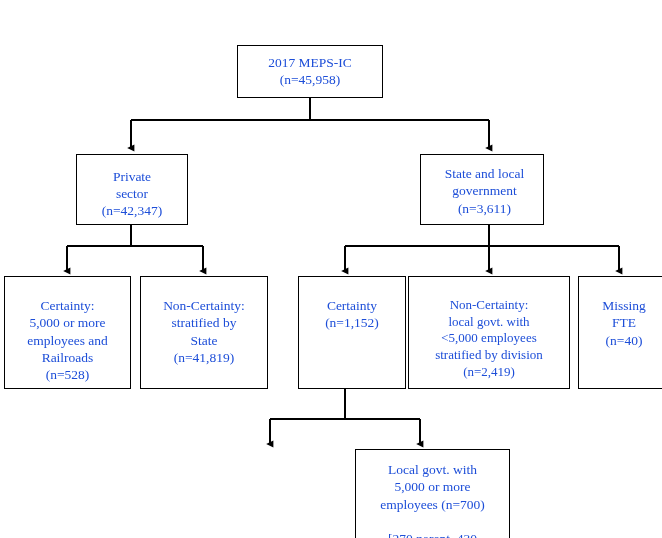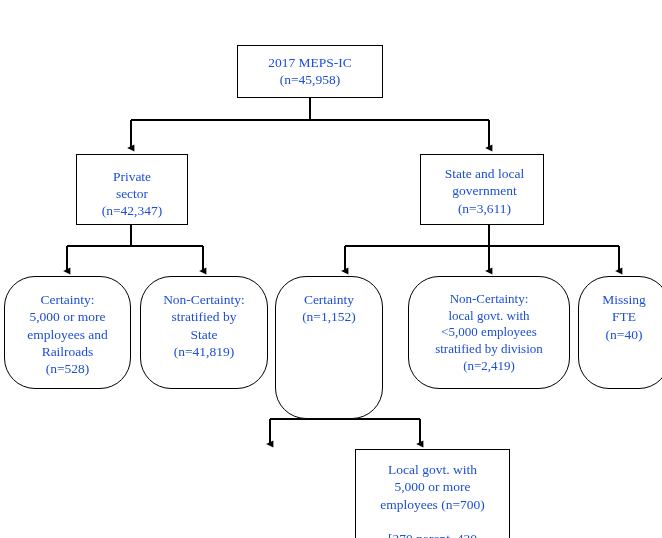--- a/index.html
+++ b/index.html
@@ -39,21 +39,21 @@
     font-size: 13.5px;
     white-space: pre-line;
     overflow: hidden;
   }
   .node-box .node-text {
     display: block;
     width: 100%;
     white-space: pre-line;
   }
   .pad-top-8  { padding: 8px 3px 2px 3px; }
-  .pad-top-9  { padding: 14px 2px 2px 2px; border-radius: 31px; }
+  .pad-top-9  { padding: 20px 2px 2px 2px; }
   .pad-top-10 { padding: 10px 3px 2px 3px; }
   .pad-top-11 { padding: 11px 4px 2px 4px; }
   .tight { font-size: 13px; }
 </style>
 </head>
 <body>
 
 <div id="chart-root">
 
   <svg id="connector-layer" viewBox="0 0 662 538" width="662" height="538">
@@ -113,21 +113,21 @@
 (n=528)</span>
   </div>
 
   <div class="node-box pad-top-9" style="left:140px; top:236px; width:128px; height:113px;">
     <span class="node-text">Non-Certainty:
 stratified by
 State
 (n=41,819)</span>
   </div>
 
-  <div class="node-box pad-top-9" style="left:275px; top:236px; width:108px; height:143px;">
+  <div class="node-box pad-top-9" style="left:298px; top:236px; width:108px; height:113px;">
     <span class="node-text">Certainty
 (n=1,152)</span>
   </div>
 
   <div class="node-box pad-top-9 tight" style="left:408px; top:236px; width:162px; height:113px;">
     <span class="node-text">Non-Certainty:
 local govt. with
 &lt;5,000 employees
 stratified by division
 (n=2,419)</span>

